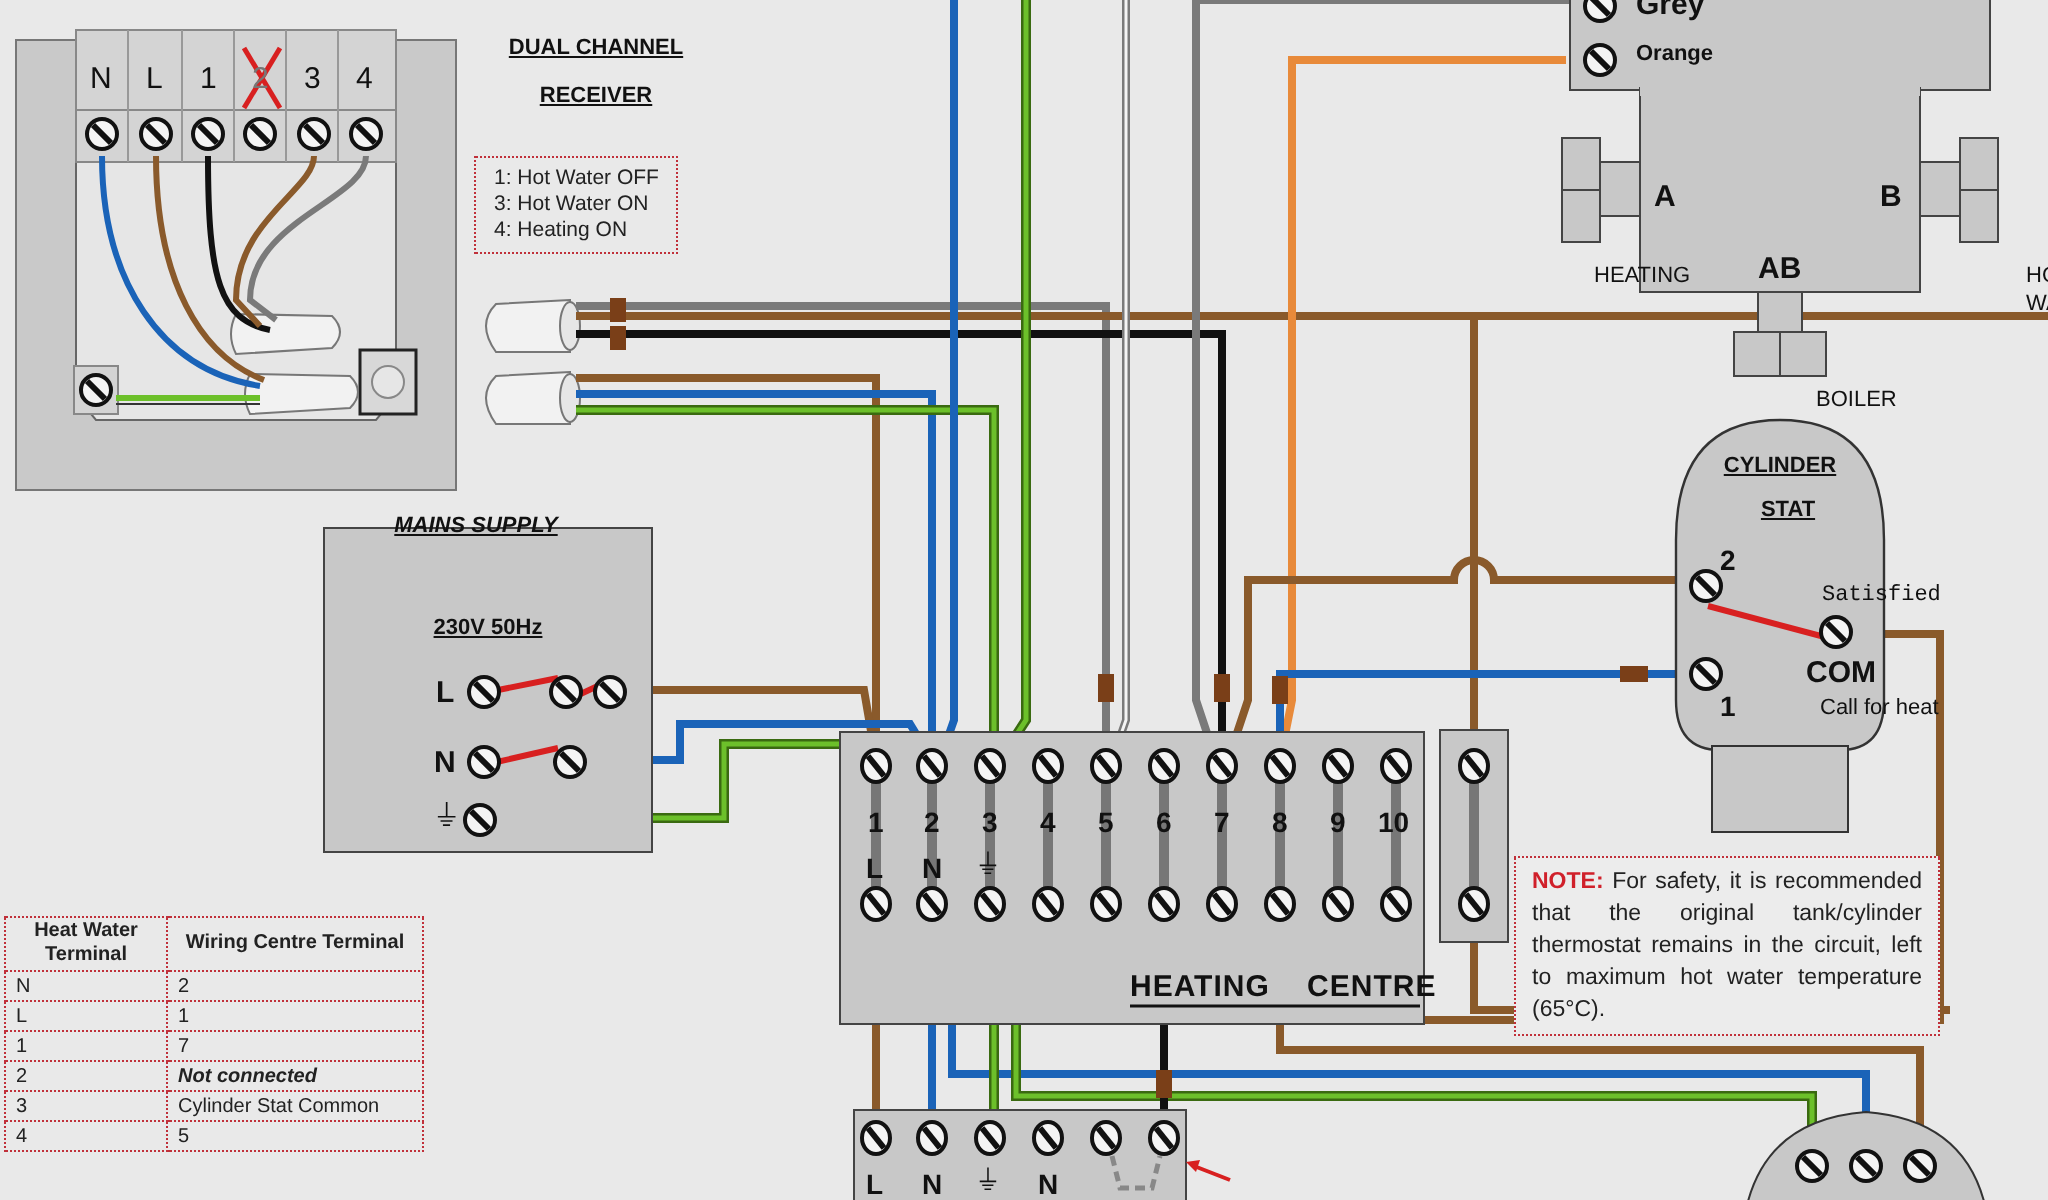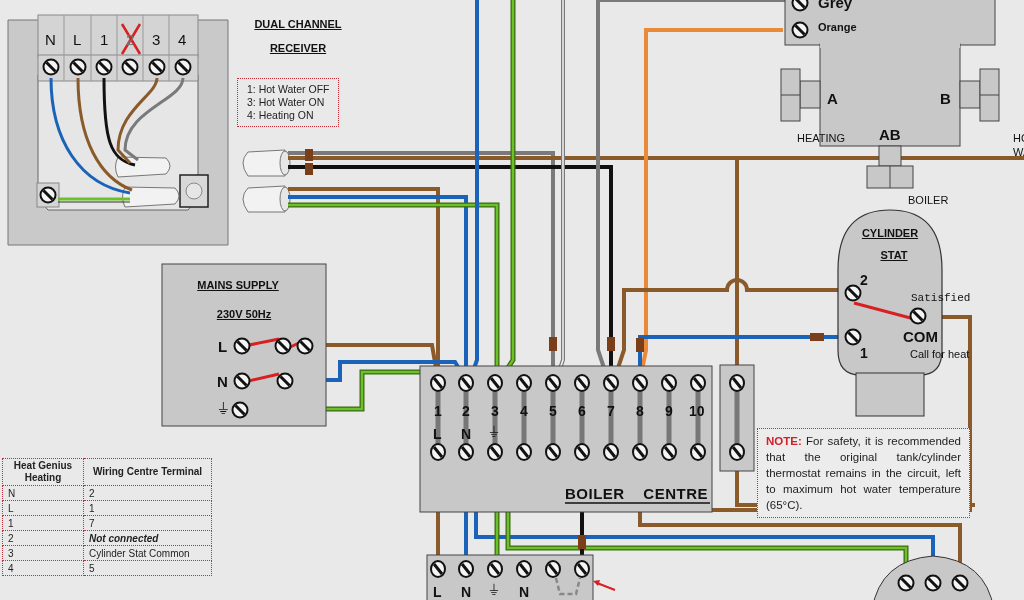--- a/index.html
+++ b/index.html
@@ -281,55 +281,55 @@
 <div class="lbl small" style="left:871px;top:194px;">BOILER</div>
 
 <div class="lbl title" style="left:838px;top:227px;width:104px;">CYLINDER</div>
 <div class="lbl title" style="left:838px;top:249px;width:112px;">STAT</div>
 <div class="lbl bold" style="left:860px;top:272px;font-size:14px;">2</div>
 <div class="lbl small" style="left:874px;top:292px;font-family:Liberation Mono, monospace;">Satisfied</div>
 <div class="lbl bold" style="left:903px;top:328px;font-size:15px;">COM</div>
 <div class="lbl bold" style="left:860px;top:345px;font-size:14px;">1</div>
 <div class="lbl small" style="left:873px;top:348px;">Call for heat</div>
 
-<div class="lbl title" style="left:162px;top:279px;width:152px;">MAINS SUPPLY</div>
+<div class="lbl title" style="left:162px;top:257px;width:152px;font-style:italic;">MAINS SUPPLY</div>
 <div class="lbl title" style="left:162px;top:308px;width:164px;">230V 50Hz</div>
 <div class="lbl bold" style="left:218px;top:338px;font-size:15px;">L</div>
 <div class="lbl bold" style="left:217px;top:373px;font-size:15px;">N</div>
 <div class="lbl" style="left:218px;top:400px;font-size:15px;">⏚</div>
 
 <div class="tn" style="left:434px;top:403px;">1</div>
 <div class="tn" style="left:462px;top:403px;">2</div>
 <div class="tn" style="left:491px;top:403px;">3</div>
 <div class="tn" style="left:520px;top:403px;">4</div>
 <div class="tn" style="left:549px;top:403px;">5</div>
 <div class="tn" style="left:578px;top:403px;">6</div>
 <div class="tn" style="left:607px;top:403px;">7</div>
 <div class="tn" style="left:636px;top:403px;">8</div>
 <div class="tn" style="left:665px;top:403px;">9</div>
 <div class="tn" style="left:689px;top:403px;">10</div>
 <div class="tn" style="left:433px;top:426px;">L</div>
 <div class="tn" style="left:461px;top:426px;">N</div>
 <div class="tn" style="left:489px;top:424px;font-weight:normal;">⏚</div>
-<div class="lbl bold" style="left:565px;top:485px;font-size:15px;letter-spacing:0.5px;word-spacing:14px;">BOILER CENTRE</div>
+<div class="lbl bold" style="left:565px;top:485px;font-size:15px;letter-spacing:0.5px;word-spacing:14px;">HEATING CENTRE</div>
 
 <div class="tn" style="left:433px;top:584px;">L</div>
 <div class="tn" style="left:461px;top:584px;">N</div>
 <div class="tn" style="left:489px;top:582px;font-weight:normal;">⏚</div>
 <div class="tn" style="left:519px;top:584px;">N</div>
 
 <div class="note-box" style="left:757px;top:428px;width:195px;text-align:justify;">
   <span class="note-red">NOTE:</span>
   <span>For safety, it is recommended that the original tank/cylinder thermostat remains in the circuit, left to maximum hot water temperature (65°C).</span>
 </div>
 
 <table class="map" style="left:2px;top:458px;width:210px;">
   <tbody>
       <tr>
-    <th style="width:70px;">Heat Genius Heating</th>
+    <th style="width:70px;">Heat Water Terminal</th>
     <th>Wiring Centre Terminal</th>
   </tr>
   <tr>
         <td>N</td>
         <td>2</td>
       </tr>
   <tr>
         <td>L</td>
         <td>1</td>
       </tr>

